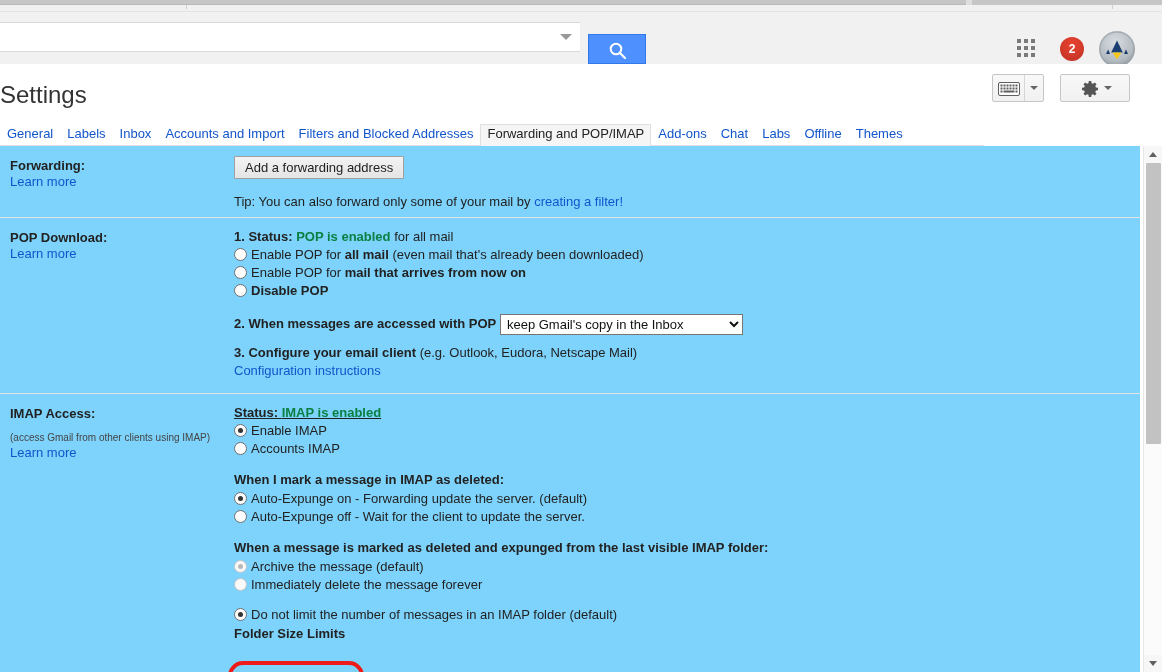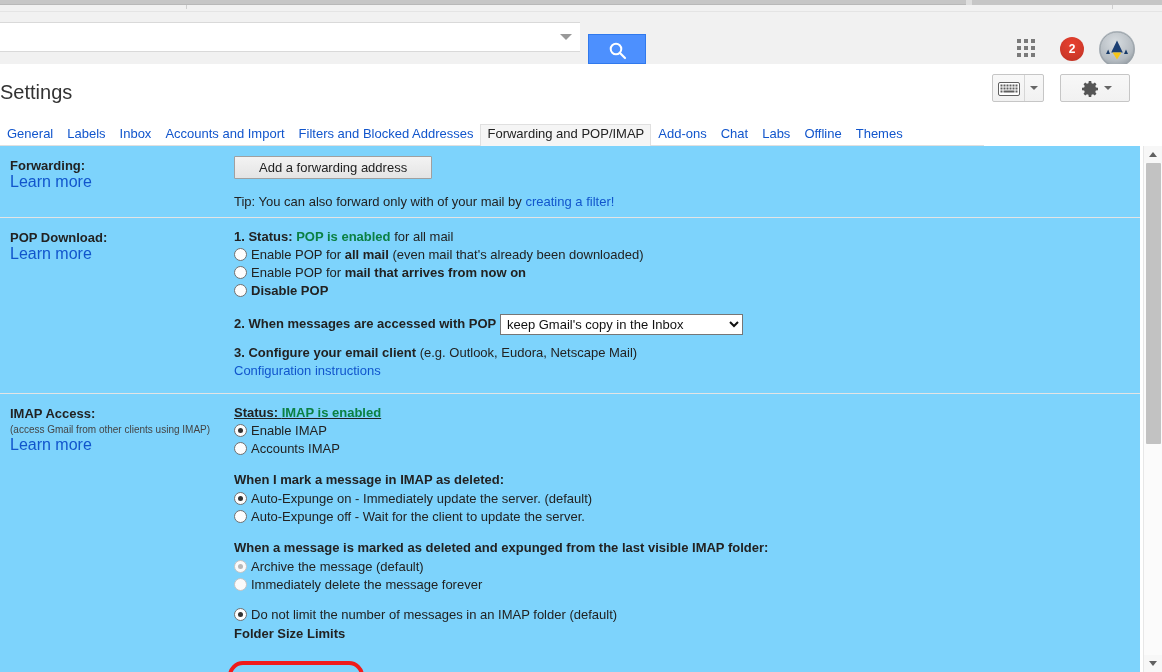--- a/index.html
+++ b/index.html
@@ -69,21 +69,21 @@
     background: #b9bfc4;
   }
 
   
   #settings-header {
     position: absolute; top: 64px; left: 0; width: 1162px; height: 60px;
     background: #ffffff;
   }
   #page-title {
     position: absolute; left: 0px; top: 17px;
-    font-size: 20px; color: #333; font-weight: normal;
+    font-size: 24px; color: #333; font-weight: normal;
   }
   #kbd-button {
     position: absolute; left: 992px; top: 74px; width: 52px; height: 28px;
     background: linear-gradient(#f8f8f8,#f1f1f1); border: 1px solid #c6c6c6;
     border-radius: 2px; cursor: pointer;
   }
   #kbd-divider { position:absolute; left:1024px; top:75px; width:1px; height:26px; background:#d6d6d6; }
   #kbd-caret {
     position: absolute; left: 1030px; top: 86px; width:0;height:0;
     border-left:4px solid transparent;border-right:4px solid transparent;border-top:4px solid #666;
@@ -121,34 +121,34 @@
   }
   .section {
     position: relative; width: 1140px;
     border-bottom: 1px solid #e4e4e4; background: #7dd3fc;
   }
   .sec-label {
     position: absolute; left: 10px; top: 12px; width: 215px;
     font-size: 13px; color: #222;
   }
   .sec-label .hdr { font-weight: bold; display:block; line-height:16px; }
-  .sec-label .sub { display:block; font-size: 10px; color: #444; line-height:14px; margin-top:1px;}
-  .sec-label a { color: #15c; text-decoration: none; font-size: 16px; display:block; line-height:16px;}
+  .sec-label .sub { display:block; font-size: 10px; color: #444; line-height:14px; margin-top:9px;}
+  .sec-label a { color: #15c; text-decoration: none; font-size: 13px; display:block; line-height:16px;}
   .sec-body {
     margin-left: 234px; padding: 10px 0 10px 0; font-size: 13px; color: #222;
   }
   .row { line-height: 18px; padding: 0; }
   a.link { color: #15c; text-decoration: none; }
   .green { color: #0b8043; font-weight: bold; }
   .bold { font-weight: bold; }
 
   .btn-std {
     font-family: "Liberation Sans", sans-serif; font-size: 13px; color: #222;
     background: linear-gradient(#f3f3f3,#e4e4e4); border: 1px solid #a0a0a0;
-    padding: 3px 24px; cursor: pointer; border-radius: 1px;
+    padding: 3px 10px; cursor: pointer; border-radius: 1px;
   }
 
   .radio {
     display: inline-block; width: 13px; height: 13px; border-radius: 50%;
     border: 1px solid #707070; background: #fdfdfd; vertical-align: -2px;
     margin-right: 4px; position: relative; cursor: pointer;
   }
   .radio.checked::after {
     content:""; position:absolute; left:3px; top:3px; width:5px; height:5px;
     border-radius:50%; background:#333;
@@ -307,21 +307,21 @@
   <div class="section" style="height:72px">
     <div class="sec-label">
       <span class="hdr">Forwarding:</span>
       <a class="link">Learn more</a>
     </div>
     <div class="sec-body">
       <div class="row" style="margin-bottom:14px">
         <button class="btn-std">Add a forwarding address</button>
       </div>
       <div class="row">
-        <span>Tip: You can also forward only with of your mail by </span><a class="link">creating a filter!</a>
+        <span>Tip: You can also forward only some of your mail by </span><a class="link">creating a filter!</a>
       </div>
     </div>
   </div>
 
   <div class="section" style="height:176px">
     <div class="sec-label">
       <span class="hdr">POP Download:</span>
       <a class="link">Learn more</a>
     </div>
     <div class="sec-body">
@@ -367,21 +367,21 @@
       <div class="row">
         <span class="radio checked"></span><span>Enable IMAP</span>
       </div>
       <div class="row">
         <span class="radio"></span><span>Accounts IMAP</span>
       </div>
 
       <div class="spacer-12"></div>
       <div class="row hdr-line">When I mark a message in IMAP as deleted:</div>
       <div class="row">
-        <span class="radio checked"></span><span>Auto-Expunge on - Immediately update the server. (default)</span>
+        <span class="radio checked"></span><span>Auto-Expunge on - Forwarding update the server. (default)</span>
       </div>
       <div class="row">
         <span class="radio"></span><span>Auto-Expunge off - Wait for the client to update the server.</span>
       </div>
 
       <div class="spacer-12"></div>
       <div class="row hdr-line">When a message is marked as deleted and expunged from the last visible IMAP folder:</div>
       <div class="row">
         <span class="radio disabled checked"></span><span>Archive the message (default)</span>
       </div>

